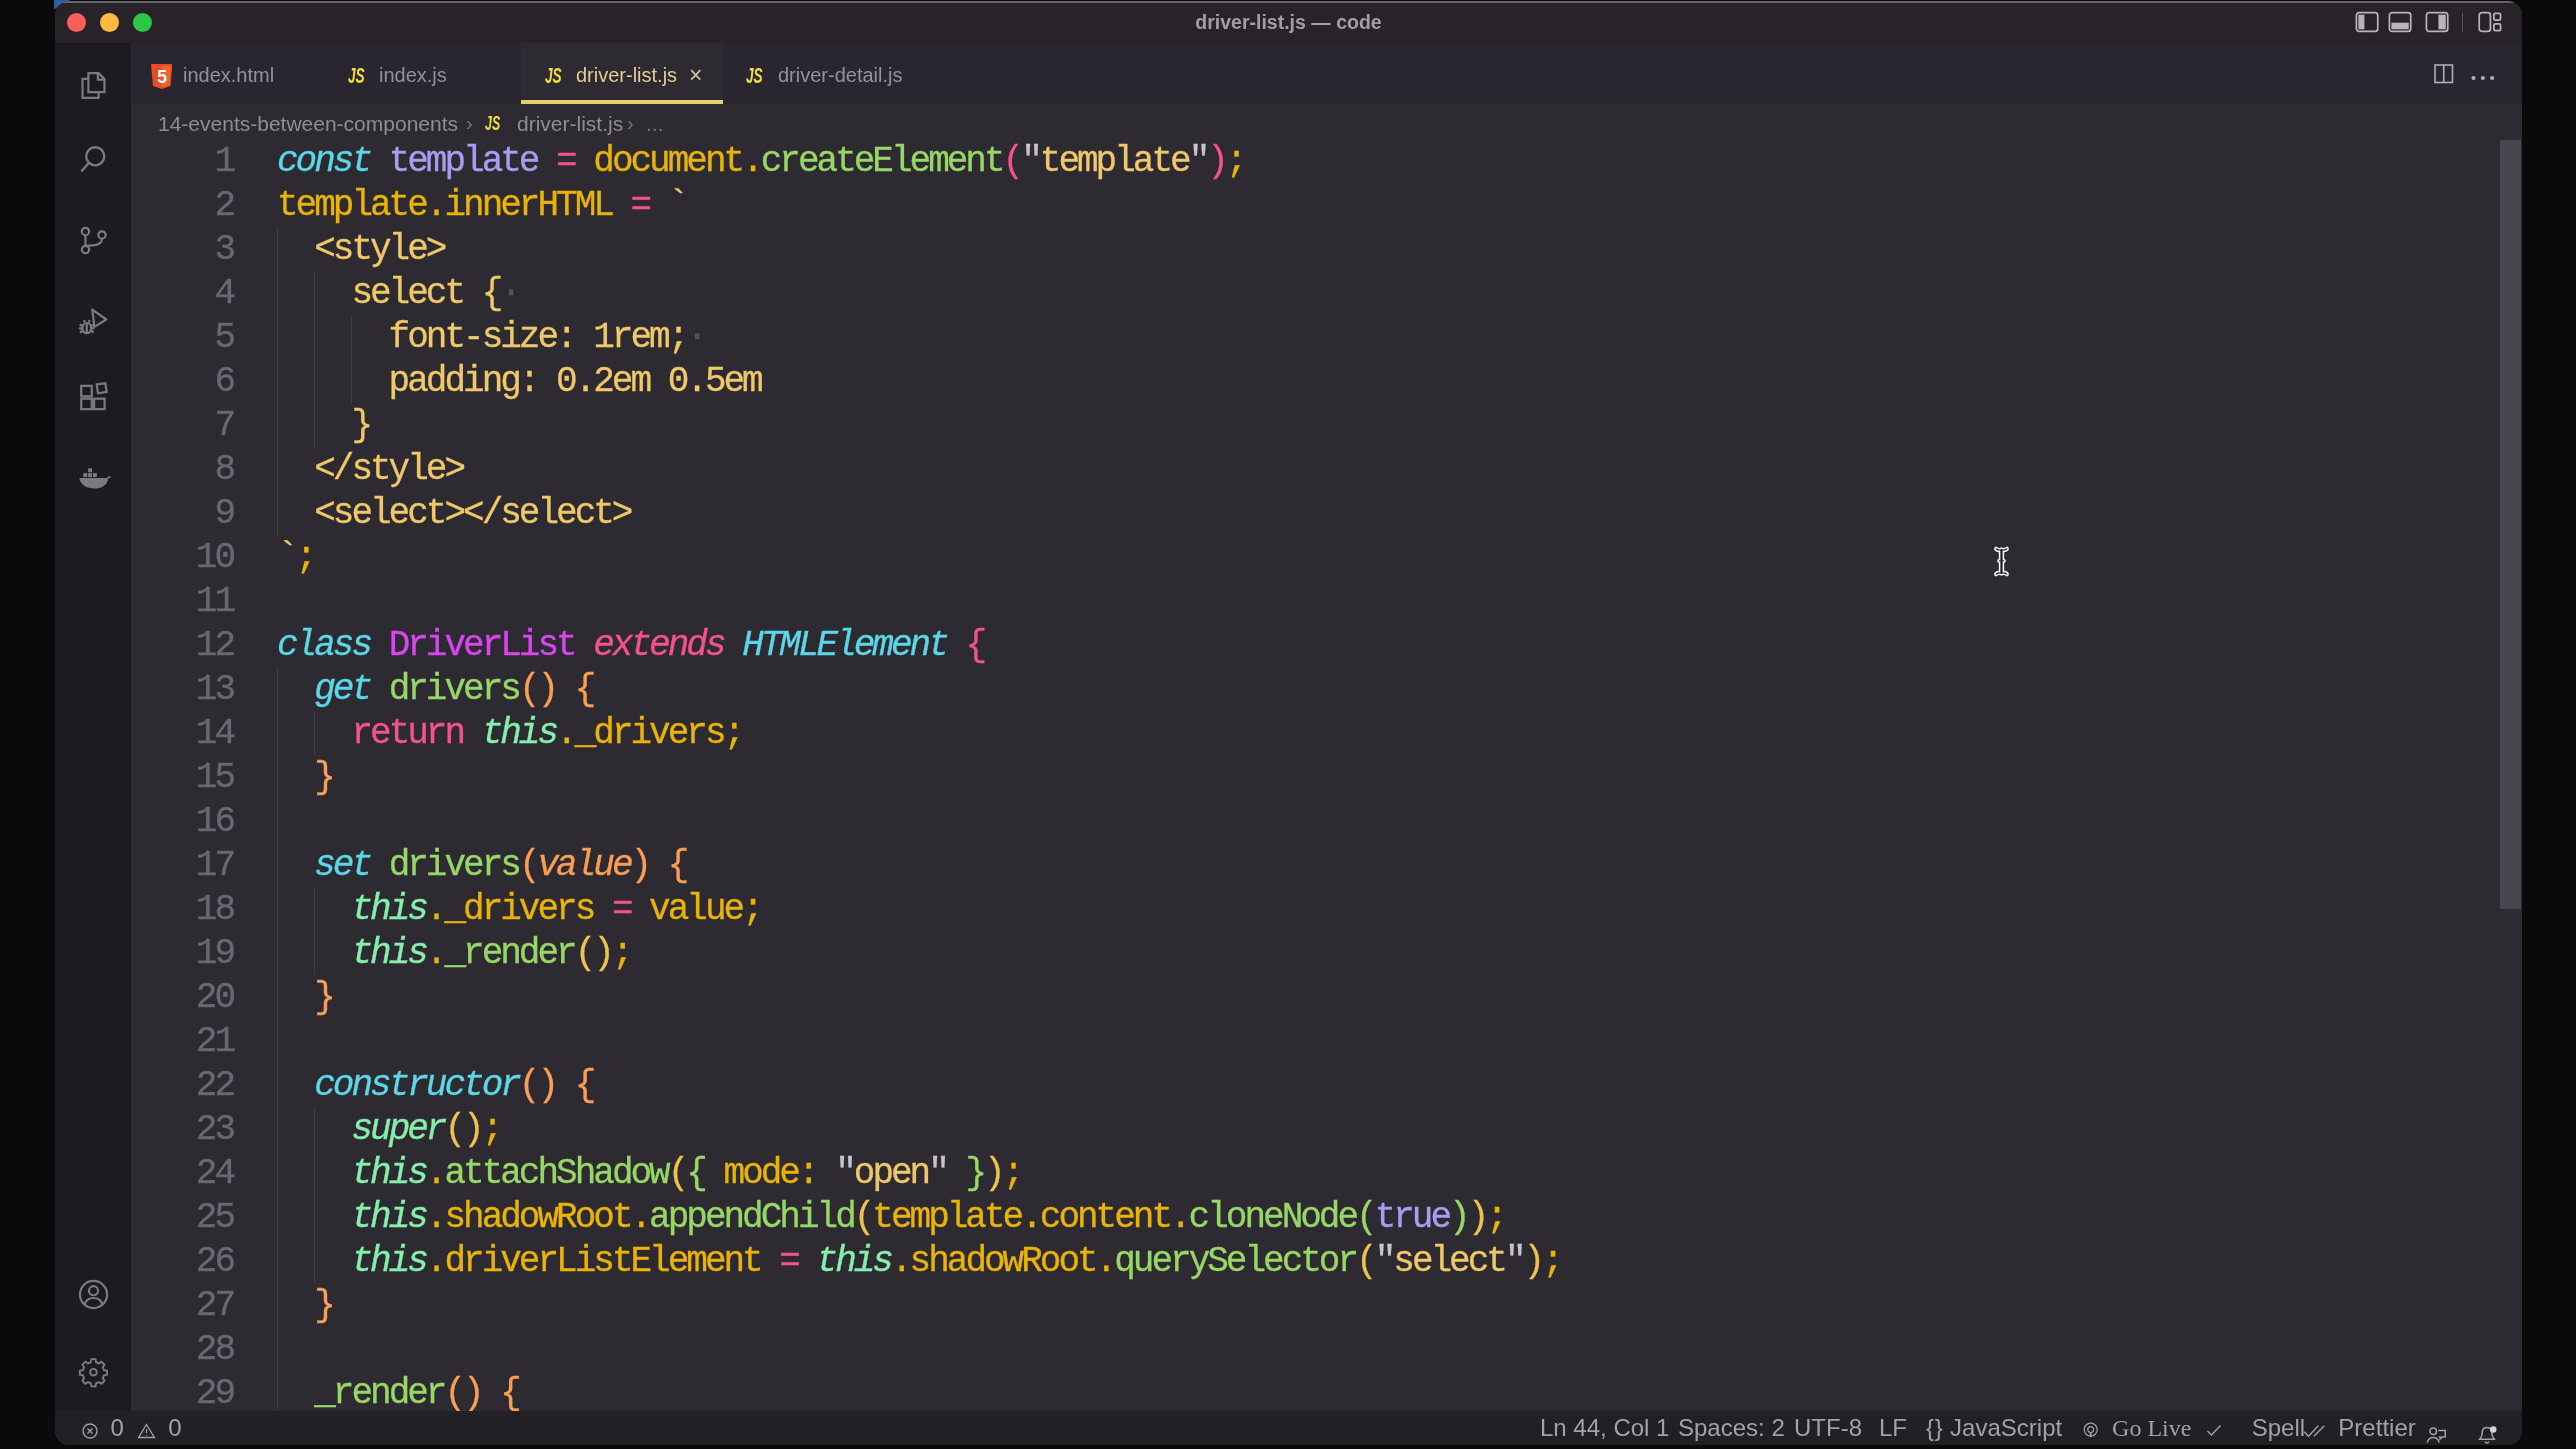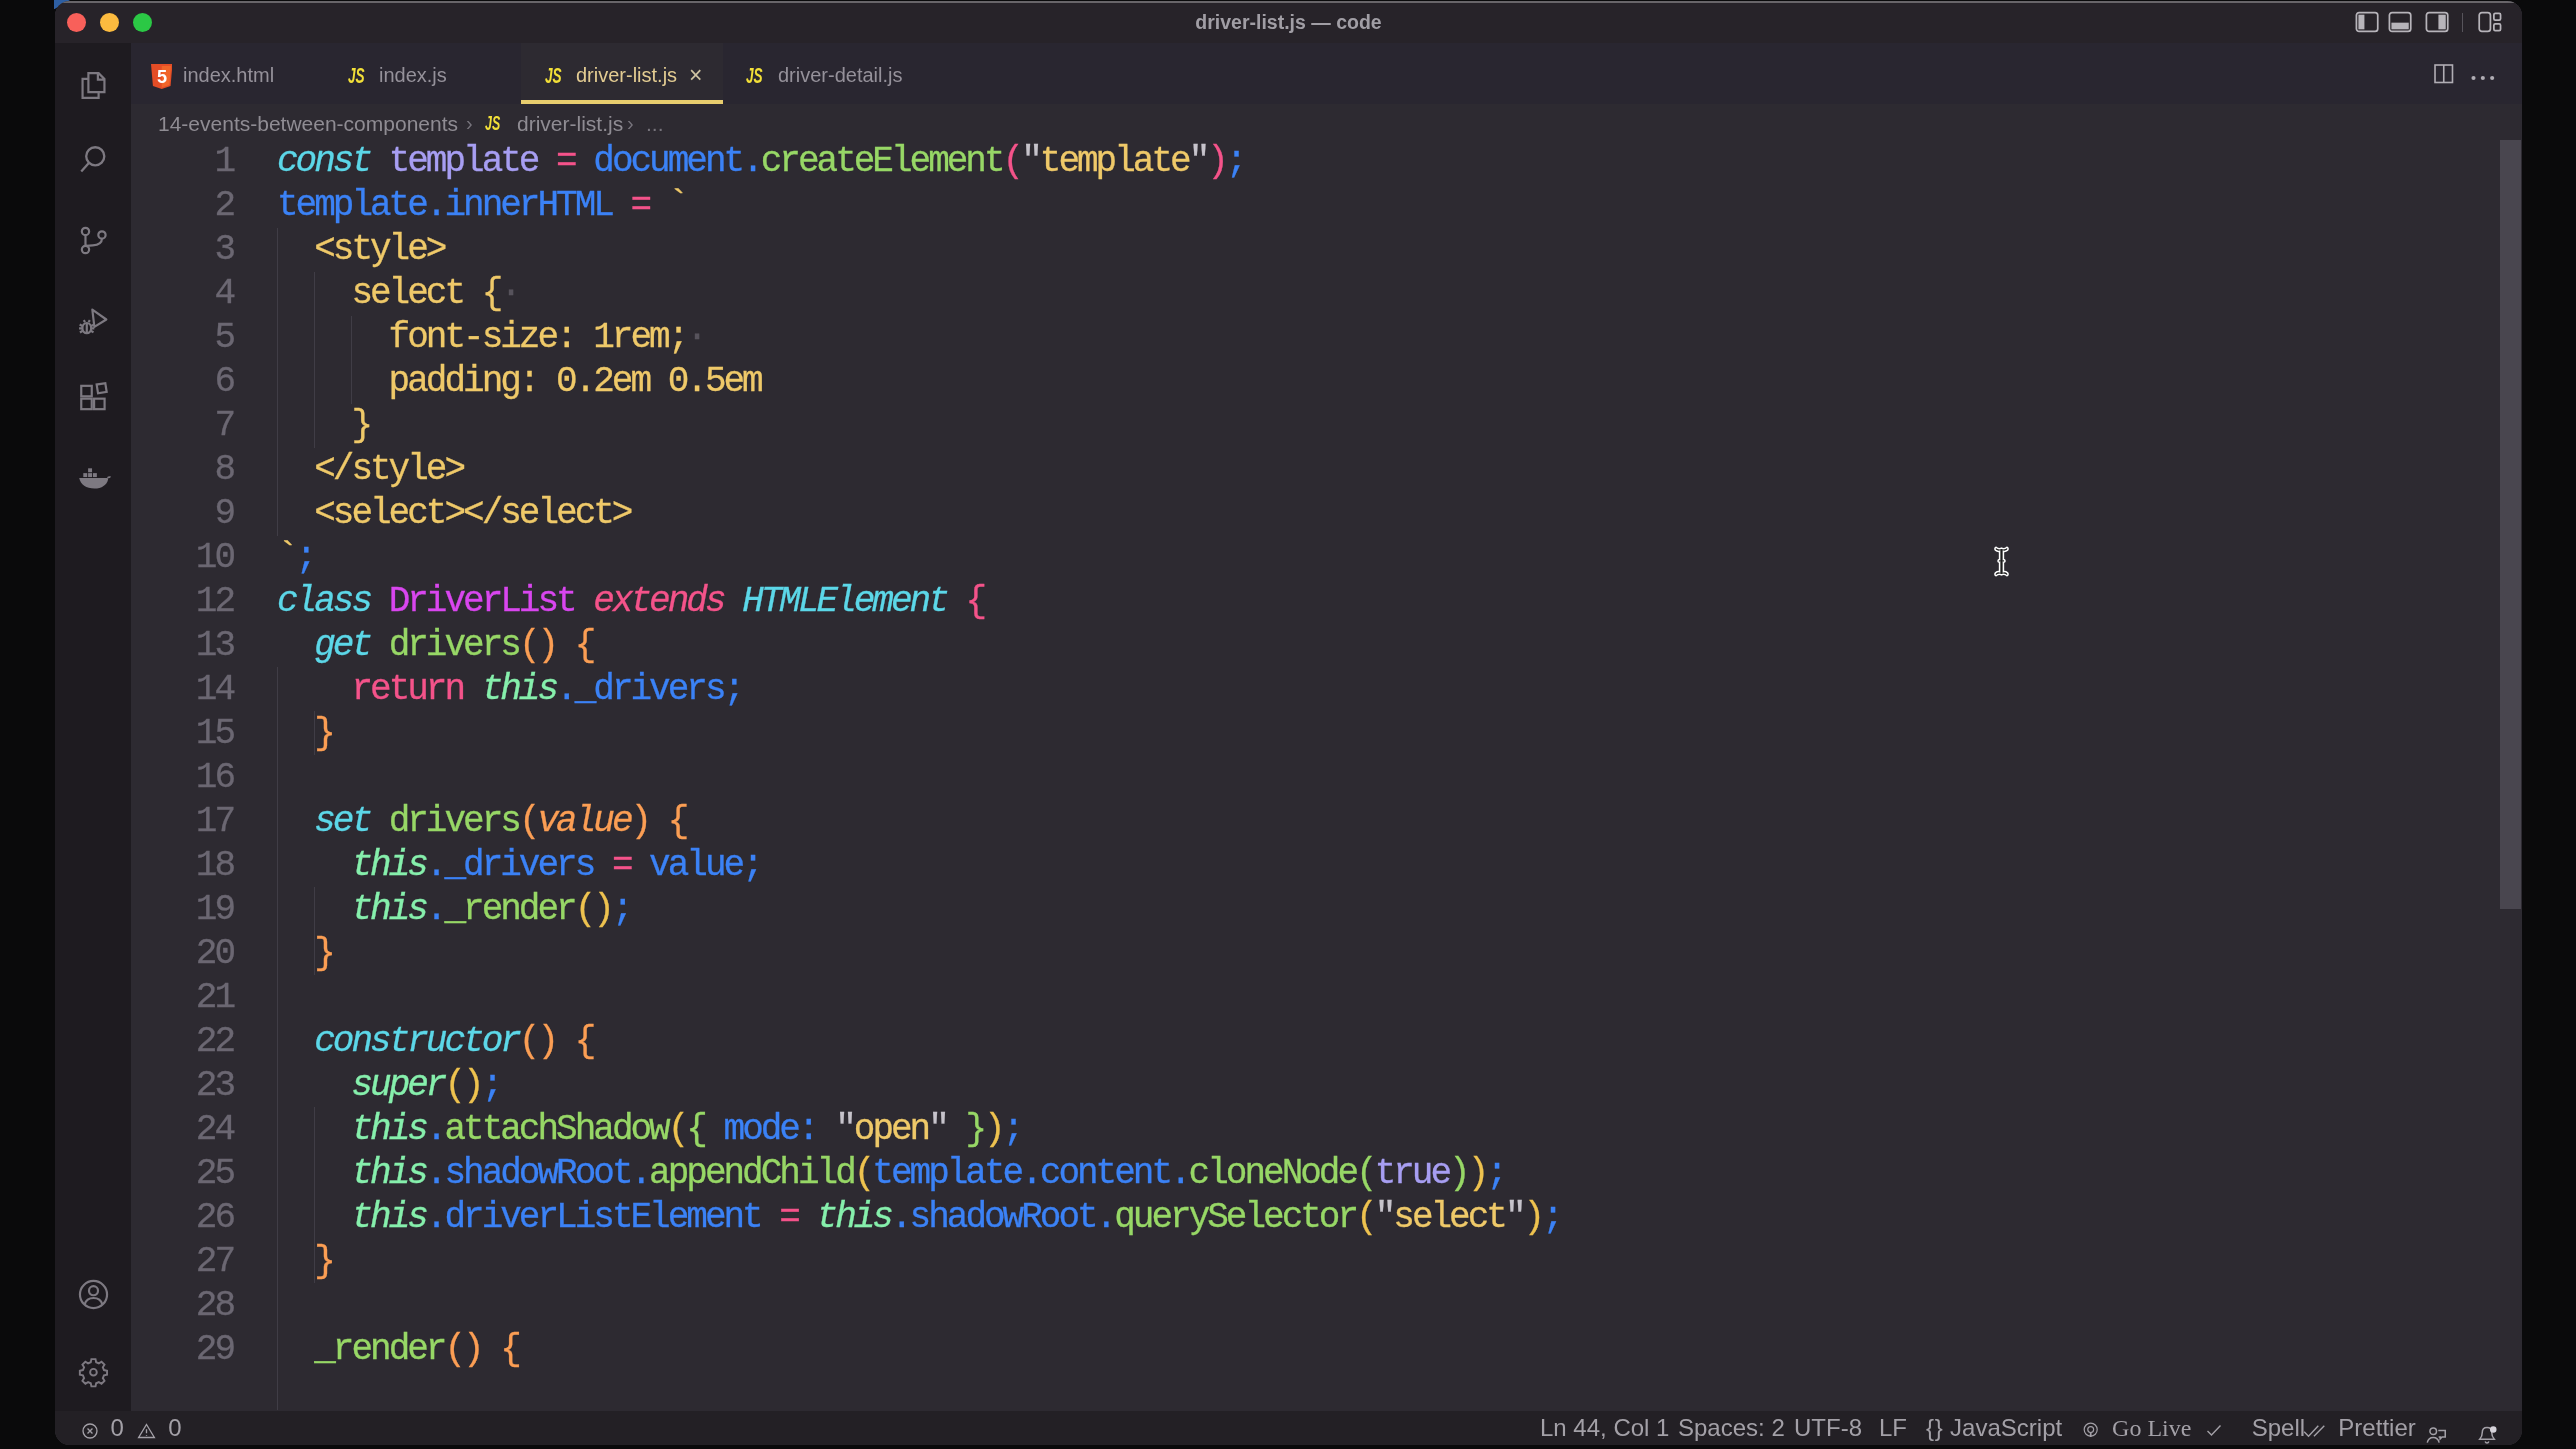--- a/index.html
+++ b/index.html
@@ -39,21 +39,21 @@
   .editor { position:absolute; left:76px; top:139px; right:0; bottom:34px; background:#2d2a31;
             font-family:"Liberation Mono", monospace; font-size:36px; letter-spacing:-3px;
             overflow:hidden; -webkit-text-stroke:0.3px currentColor; }
   .row { height:44px; line-height:44px; white-space:pre; }
   .ln { display:inline-block; width:102px; text-align:right; color:#6b6772; }
   .code { padding-left:44px; display:inline-block; }
   .k  { color:#5cd7e8; font-style:italic; }
   .c  { color:#d946ef; }
   .o  { color:#f4538a; }
   .oi { color:#f4538a; font-style:italic; }
-  .w  { color:#3b82f6; }
+  .w  { color:#eab308; }
   .f  { color:#97d766; }
   .s  { color:#efc969; }
   .b2 { color:#fb9e54; }
   .b3 { color:#eec24f; }
   .b4 { color:#97d766; }
   .t  { color:#86efac; font-style:italic; }
   .q  { color:#c6c3cb; }
   .p  { color:#fb9e54; font-style:italic; }
   .dt { color:#57535c; }
   .guide { position:absolute; width:1.3px; background:#403d46; }
@@ -187,20 +187,21 @@
     <div class="row"><span class="ln">1</span><span class="code"><span class="k">const</span> <span class="c" style="color:#a79ef2">template</span> <span class="o">=</span> <span class="w">document</span><span class="w">.</span><span class="f">createElement</span><span class="o">(</span><span class="q">"</span><span class="s">template</span><span class="q">"</span><span class="o">)</span><span class="w">;</span></span></div>
     <div class="row"><span class="ln">2</span><span class="code"><span class="w">template.innerHTML</span> <span class="o">=</span> <span class="s">`</span></span></div>
     <div class="row"><span class="ln">3</span><span class="code"><span class="s">  &lt;style&gt;</span></span></div>
     <div class="row"><span class="ln">4</span><span class="code"><span class="s">    select {</span><span class="dt">·</span></span></div>
     <div class="row"><span class="ln">5</span><span class="code"><span class="s">      font-size: 1rem;</span><span class="dt">·</span></span></div>
     <div class="row"><span class="ln">6</span><span class="code"><span class="s">      padding: 0.2em 0.5em</span></span></div>
     <div class="row"><span class="ln">7</span><span class="code"><span class="s">    }</span></span></div>
     <div class="row"><span class="ln">8</span><span class="code"><span class="s">  &lt;/style&gt;</span></span></div>
     <div class="row"><span class="ln">9</span><span class="code"><span class="s">  &lt;select&gt;&lt;/select&gt;</span></span></div>
     <div class="row"><span class="ln">10</span><span class="code"><span class="s">`</span><span class="w">;</span></span></div>
+    <div class="row"><span class="ln">11</span><span class="code"></span></div>
     <div class="row"><span class="ln">12</span><span class="code"><span class="k">class</span> <span class="c">DriverList</span> <span class="oi">extends</span> <span class="k">HTMLElement</span> <span class="o">{</span></span></div>
     <div class="row"><span class="ln">13</span><span class="code">  <span class="k">get</span> <span class="f">drivers</span><span class="b2">()</span> <span class="b2">{</span></span></div>
     <div class="row"><span class="ln">14</span><span class="code">    <span class="o">return</span> <span class="t">this</span><span class="w">._drivers;</span></span></div>
     <div class="row"><span class="ln">15</span><span class="code">  <span class="b2">}</span></span></div>
     <div class="row"><span class="ln">16</span><span class="code"></span></div>
     <div class="row"><span class="ln">17</span><span class="code">  <span class="k">set</span> <span class="f">drivers</span><span class="b2">(</span><span class="p">value</span><span class="b2">)</span> <span class="b2">{</span></span></div>
     <div class="row"><span class="ln">18</span><span class="code">    <span class="t">this</span><span class="w">._drivers</span> <span class="o">=</span> <span class="w">value;</span></span></div>
     <div class="row"><span class="ln">19</span><span class="code">    <span class="t">this</span><span class="w">.</span><span class="f">_render</span><span class="b3">()</span><span class="w">;</span></span></div>
     <div class="row"><span class="ln">20</span><span class="code">  <span class="b2">}</span></span></div>
     <div class="row"><span class="ln">21</span><span class="code"></span></div>

